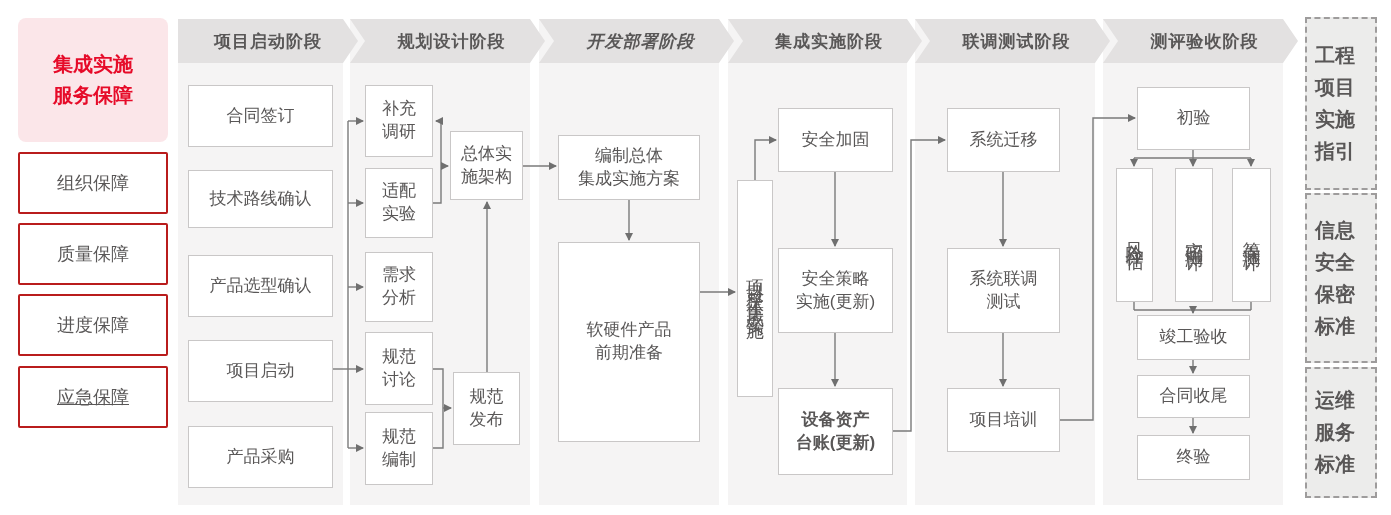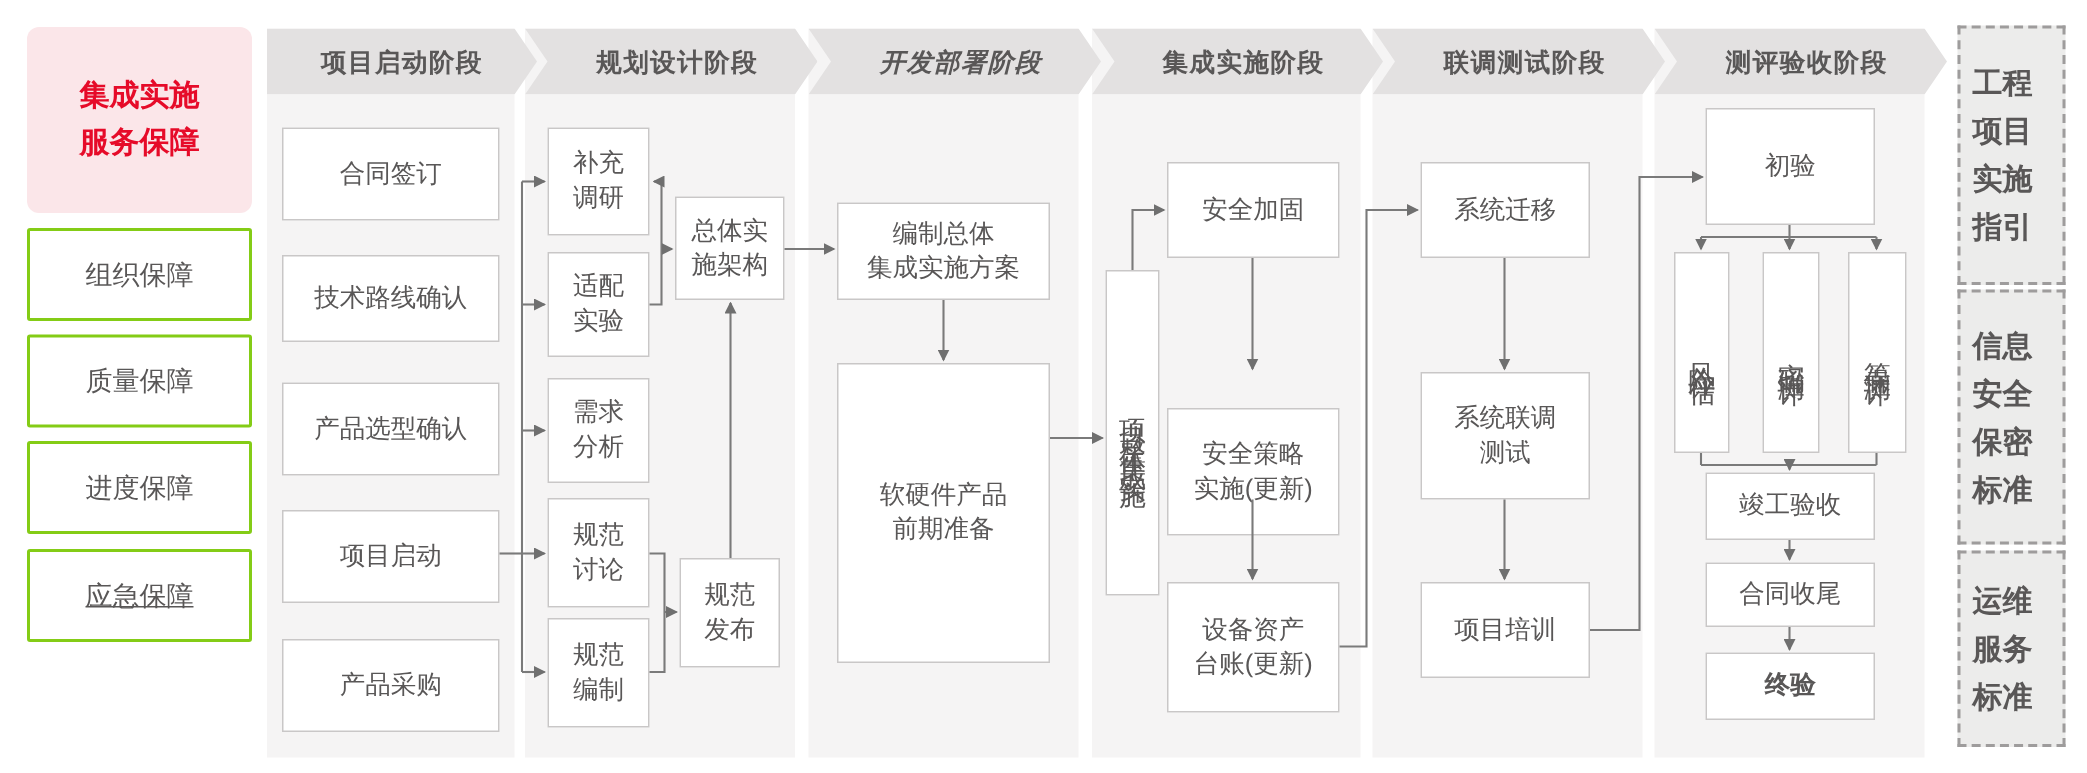--- a/index.html
+++ b/index.html
@@ -25,21 +25,21 @@
     writing-mode:vertical-rl;text-orientation:upright;letter-spacing:6px;
     line-height:1;white-space:normal;
   }
   .side-title{
     position:absolute;left:18px;top:18px;width:150px;height:124px;border-radius:8px;
     background:#fbe6e9;color:#e60b29;font-weight:bold;font-size:20px;line-height:1.55;
     display:flex;align-items:center;justify-content:center;text-align:center;white-space:pre-line;
   }
   .side-item{
     position:absolute;left:18px;width:150px;height:62px;background:#ffffff;
-    border:2px solid #84cc16;border-radius:2px;
+    border:2px solid #b91c1c;border-radius:2px;
     display:flex;align-items:center;justify-content:center;
     font-size:18px;color:#595757;box-sizing:border-box;
   }
   .ref-box{
     position:absolute;left:1305px;width:72px;background:#ececeb;
     border:2px dashed #9e9c9c;box-sizing:border-box;
     display:flex;flex-direction:column;align-items:center;justify-content:center;gap:5px;
   }
   .ref-row{display:flex;justify-content:space-between;width:52px;font-size:20px;font-weight:bold;color:#595757;}
   svg.wires{position:absolute;left:0;top:0;pointer-events:none;}
@@ -91,37 +91,37 @@
   <div class="node" style="left:453px;top:372px;width:67px;height:73px;">规范
 发布</div>
 
   <div class="node" style="left:558px;top:135px;width:142px;height:65px;">编制总体
 集成实施方案</div>
   <div class="node" style="left:558px;top:242px;width:142px;height:200px;">软硬件产品
 前期准备</div>
 
   <div class="node vnode" style="left:737px;top:180px;width:36px;height:217px;font-size:18px;">项目整体集成实施</div>
   <div class="node" style="left:778px;top:108px;width:115px;height:64px;">安全加固</div>
-  <div class="node" style="left:778px;top:248px;width:115px;height:85px;margin-top:24px;">安全策略
+  <div class="node" style="left:778px;top:248px;width:115px;height:85px;">安全策略
 实施(更新)</div>
-  <div class="node" style="left:778px;top:388px;width:115px;height:87px;">设备资产
+  <div class="node" style="left:778px;top:388px;width:115px;height:87px;font-weight:bold;">设备资产
 台账(更新)</div>
 
   <div class="node" style="left:947px;top:108px;width:113px;height:64px;">系统迁移</div>
   <div class="node" style="left:947px;top:248px;width:113px;height:85px;">系统联调
 测试</div>
   <div class="node" style="left:947px;top:388px;width:113px;height:64px;">项目培训</div>
 
-  <div class="node" style="left:1137px;top:72px;width:113px;height:78px;">初验</div>
+  <div class="node" style="left:1137px;top:87px;width:113px;height:63px;">初验</div>
   <div class="node vnode" style="left:1116px;top:168px;width:37px;height:134px;font-size:18px;letter-spacing:4px;">风险评估</div>
   <div class="node vnode" style="left:1175px;top:168px;width:38px;height:134px;font-size:18px;letter-spacing:4px;">密码测评</div>
   <div class="node vnode" style="left:1232px;top:168px;width:39px;height:134px;font-size:18px;letter-spacing:4px;">等保测评</div>
   <div class="node" style="left:1137px;top:315px;width:113px;height:45px;">竣工验收</div>
   <div class="node" style="left:1137px;top:375px;width:113px;height:43px;">合同收尾</div>
-  <div class="node" style="left:1137px;top:435px;width:113px;height:45px;font-weight:bold;">终验</div>
+  <div class="node" style="left:1137px;top:435px;width:113px;height:45px;">终验</div>
 
   <div class="ref-box" style="top:17px;height:173px;">
     <div class="ref-row">
         <span>工程</span>
       </div>
     <div class="ref-row">
         <span>项目</span>
       </div>
     <div class="ref-row">
         <span>实施</span>

